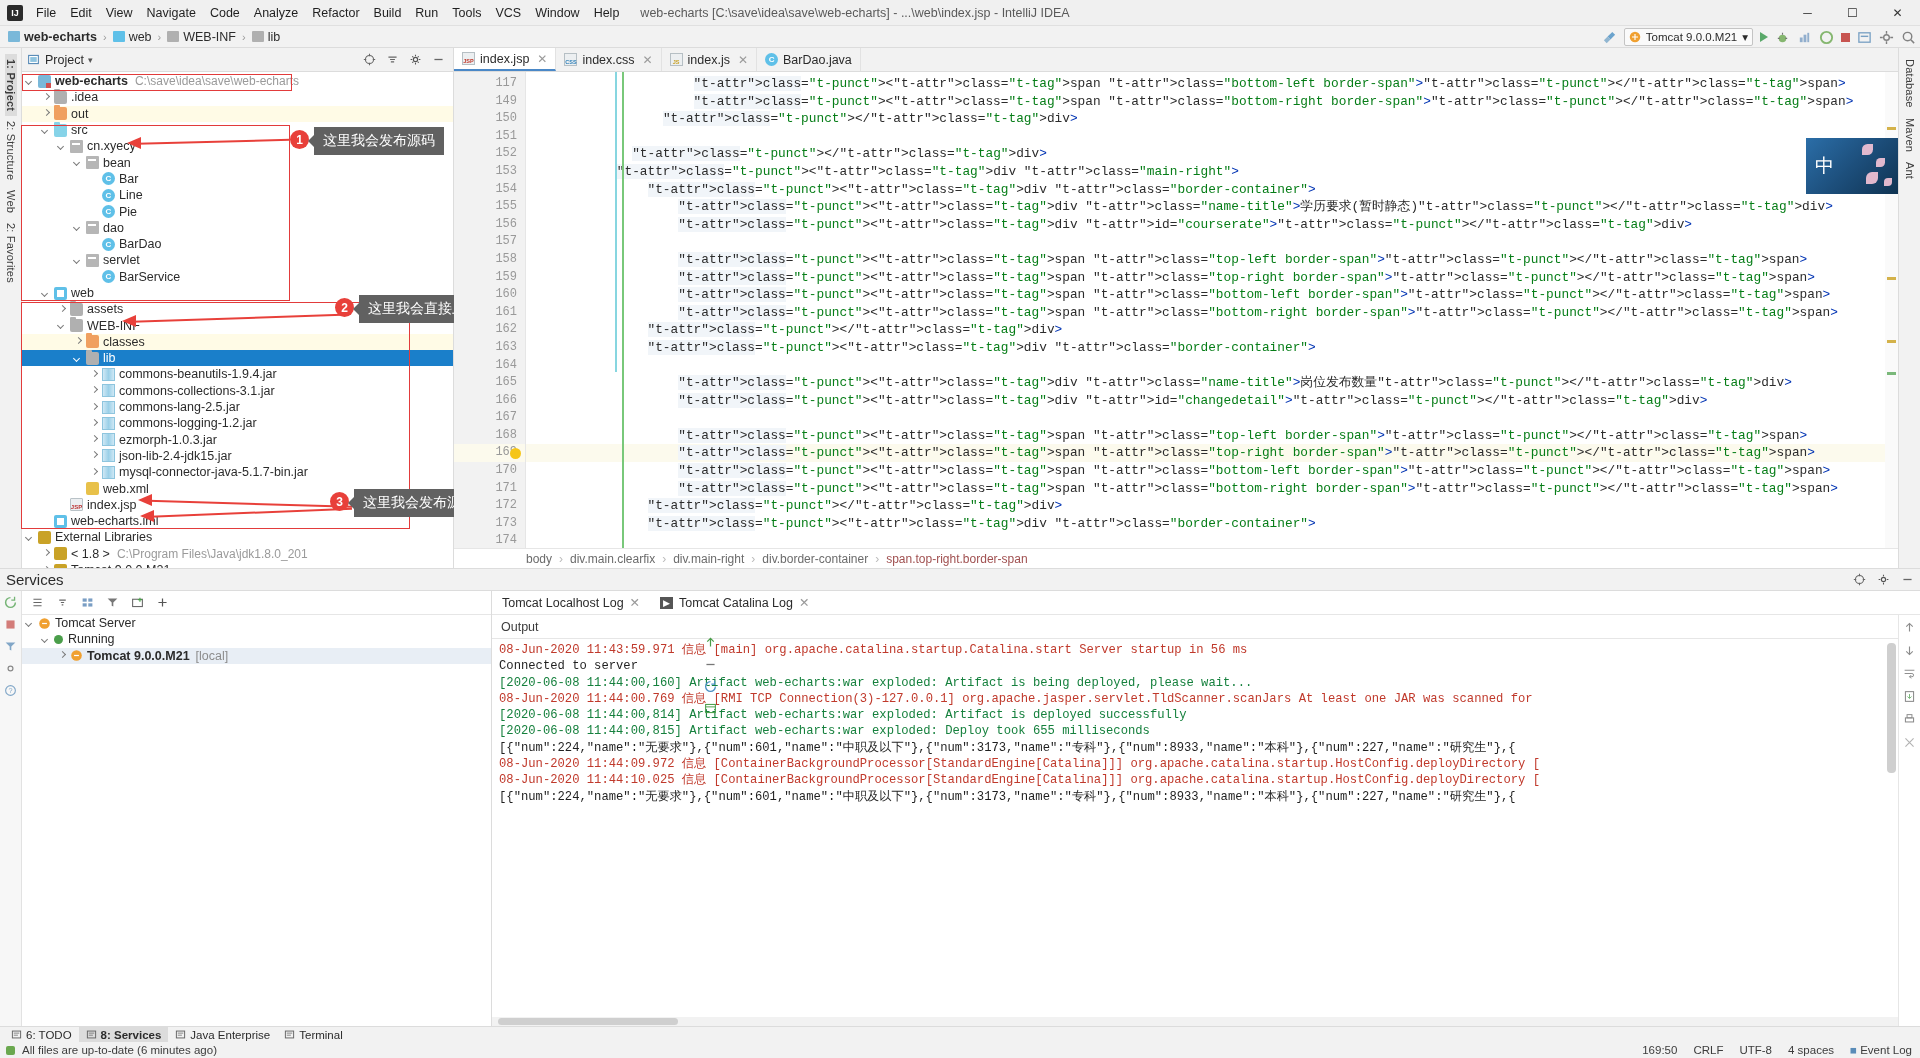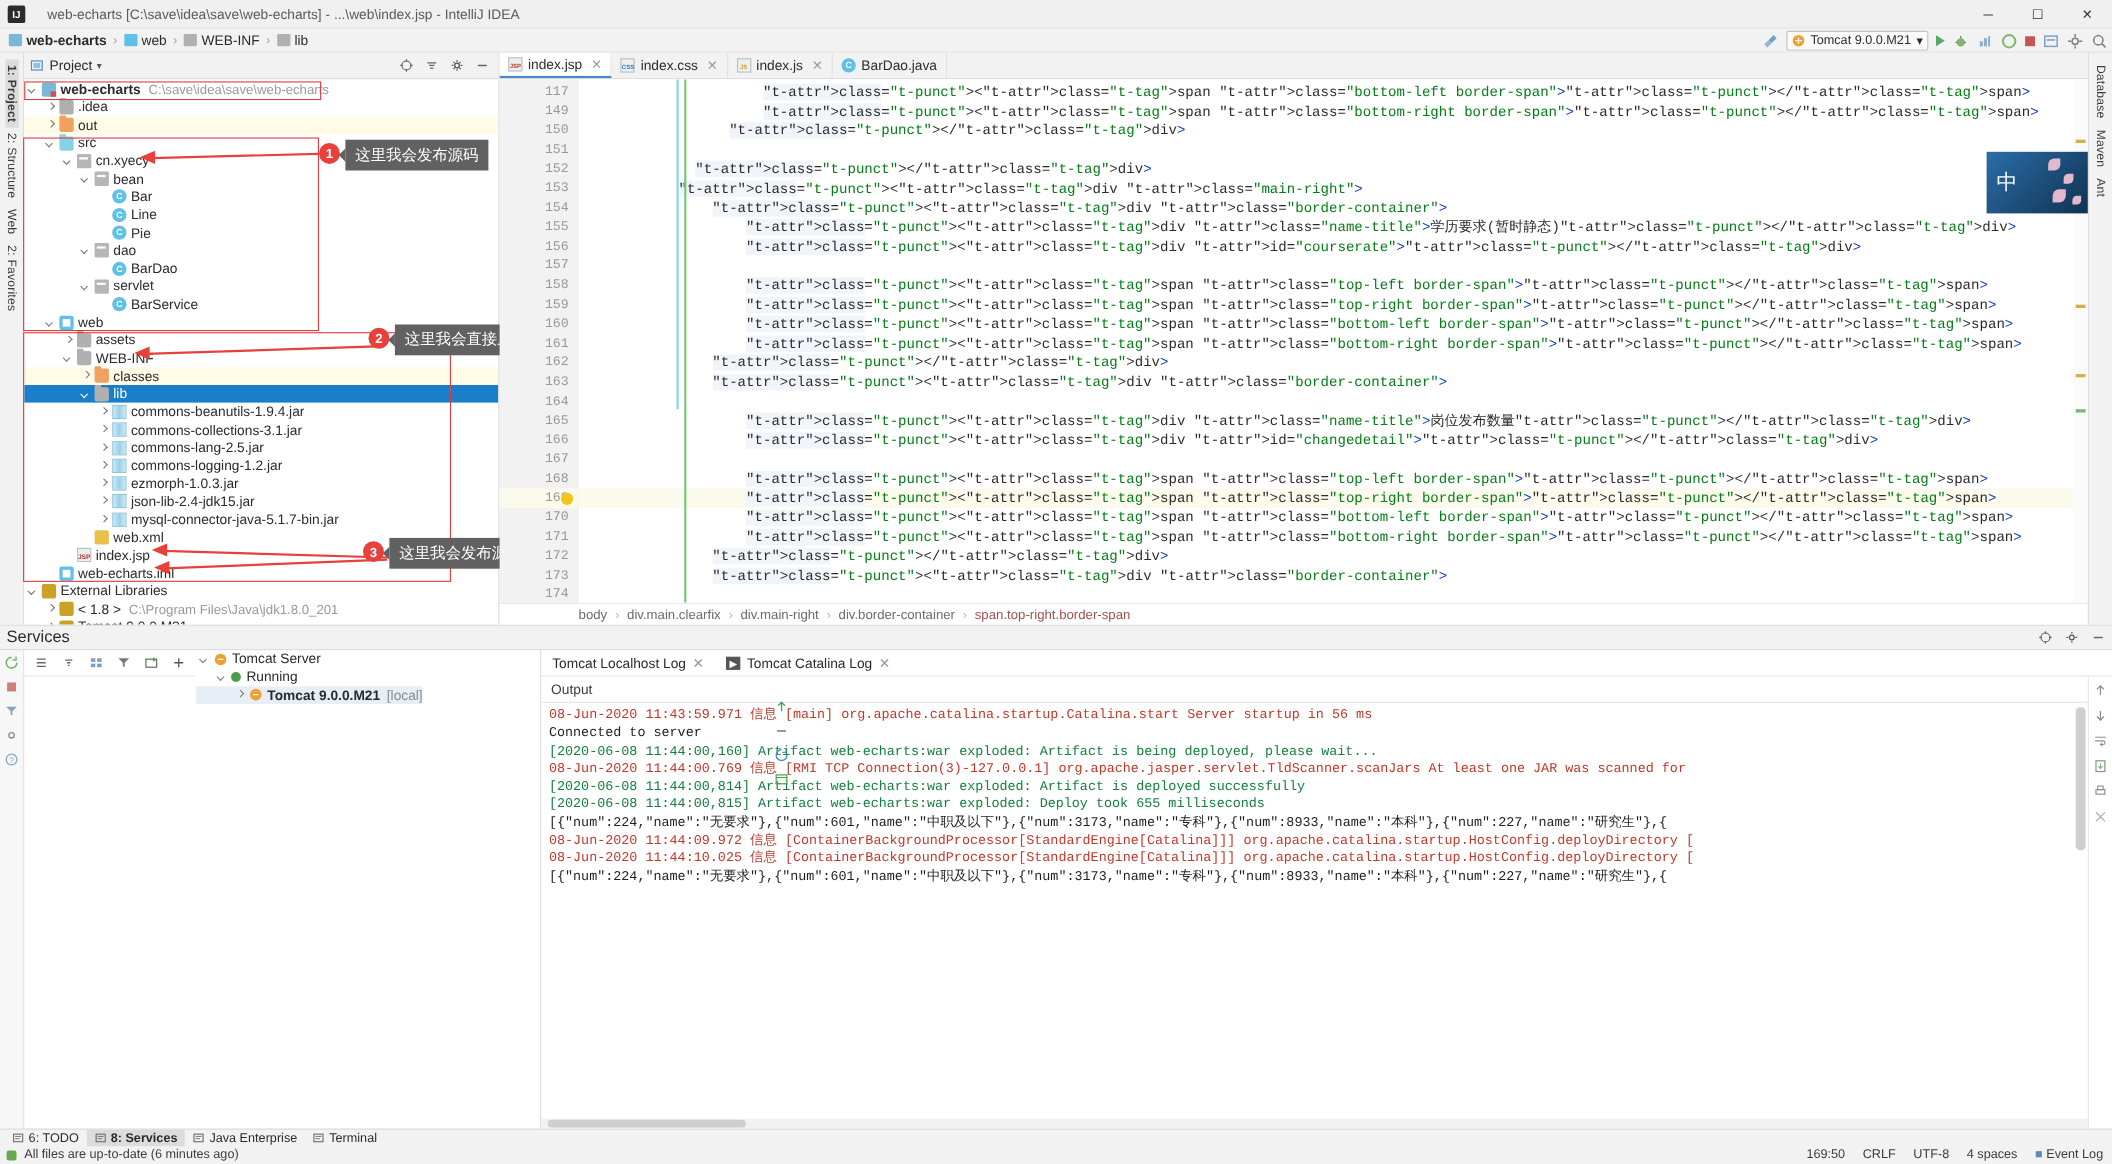--- a/index.html
+++ b/index.html
@@ -245,21 +245,21 @@
     display:flex; align-items:center; padding:0 6px; flex:0 0 22px; position:relative;
   }
   #bottom-head .ttl { font-size:15px; }
   #bottom-head .right { position:absolute; right:6px; display:flex; gap:11px; align-items:center; }
   #bottom-body { flex:1; display:flex; min-height:0; }
   .svc-toolbar {
     width:22px; background:#f7f7f7; border-right:1px solid #e2e2e2;
     display:flex; flex-direction:column; align-items:center; padding-top:5px; gap:9px;
   }
   .sv-ic { width:13px; height:13px; opacity:.75; }
-  #svc-tree { width:470px; border-right:1px solid #dcdcdc; display:flex; flex-direction:row; }
+  #svc-tree { width:470px; border-right:1px solid #dcdcdc; display:flex; flex-direction:column; }
   #svc-tree-toolbar {
     height:24px; border-bottom:1px solid #e6e6e6; display:flex;
     align-items:center; gap:12px; padding:0 9px; flex:0 0 24px;
   }
   .svc-row { height:16.3px; display:flex; align-items:center; font-size:12.5px; padding-left:4px; }
   .svc-row.sel { background:#e8eef5; }
   .dot-green { width:9px;height:9px;border-radius:50%;background:#4a9e4a; }
   #deploy-col { width:218px; border-right:1px solid #dcdcdc; display:flex; flex-direction:column; }
   .col-head {
     height:24px; border-bottom:1px solid #e6e6e6; display:flex; align-items:center;
@@ -306,20 +306,35 @@
     padding-left:6px; font-size:11.5px; color:#3c3c3c;
   }
   #statusbar .right { margin-left:auto; display:flex; align-items:center; gap:16px; padding-right:8px; }
   .sb-dot { width:9px;height:9px;background:#6aa84f;border-radius:2px; }
 </style>
 </head>
 <body>
 
 <div id="titlebar">
   <div id="app-logo">IJ</div>
+  <div id="menus" style="display: flex;">
+      <span class="menu-item">File</span>
+      <span class="menu-item">Edit</span>
+      <span class="menu-item">View</span>
+      <span class="menu-item">Navigate</span>
+      <span class="menu-item">Code</span>
+      <span class="menu-item">Analyze</span>
+      <span class="menu-item">Refactor</span>
+      <span class="menu-item">Build</span>
+      <span class="menu-item">Run</span>
+      <span class="menu-item">Tools</span>
+      <span class="menu-item">VCS</span>
+      <span class="menu-item">Window</span>
+      <span class="menu-item">Help</span>
+    </div>
   <div id="win-title">web-echarts [C:\save\idea\save\web-echarts] - ...\web\index.jsp - IntelliJ IDEA</div>
   <div id="win-ctrl">
     <div class="wbtn">─</div>
     <div class="wbtn">☐</div>
     <div class="wbtn close">✕</div>
   </div>
 </div>
 
 <div id="navbar">
   <div id="crumbs" style="display: flex; align-items: center;">

